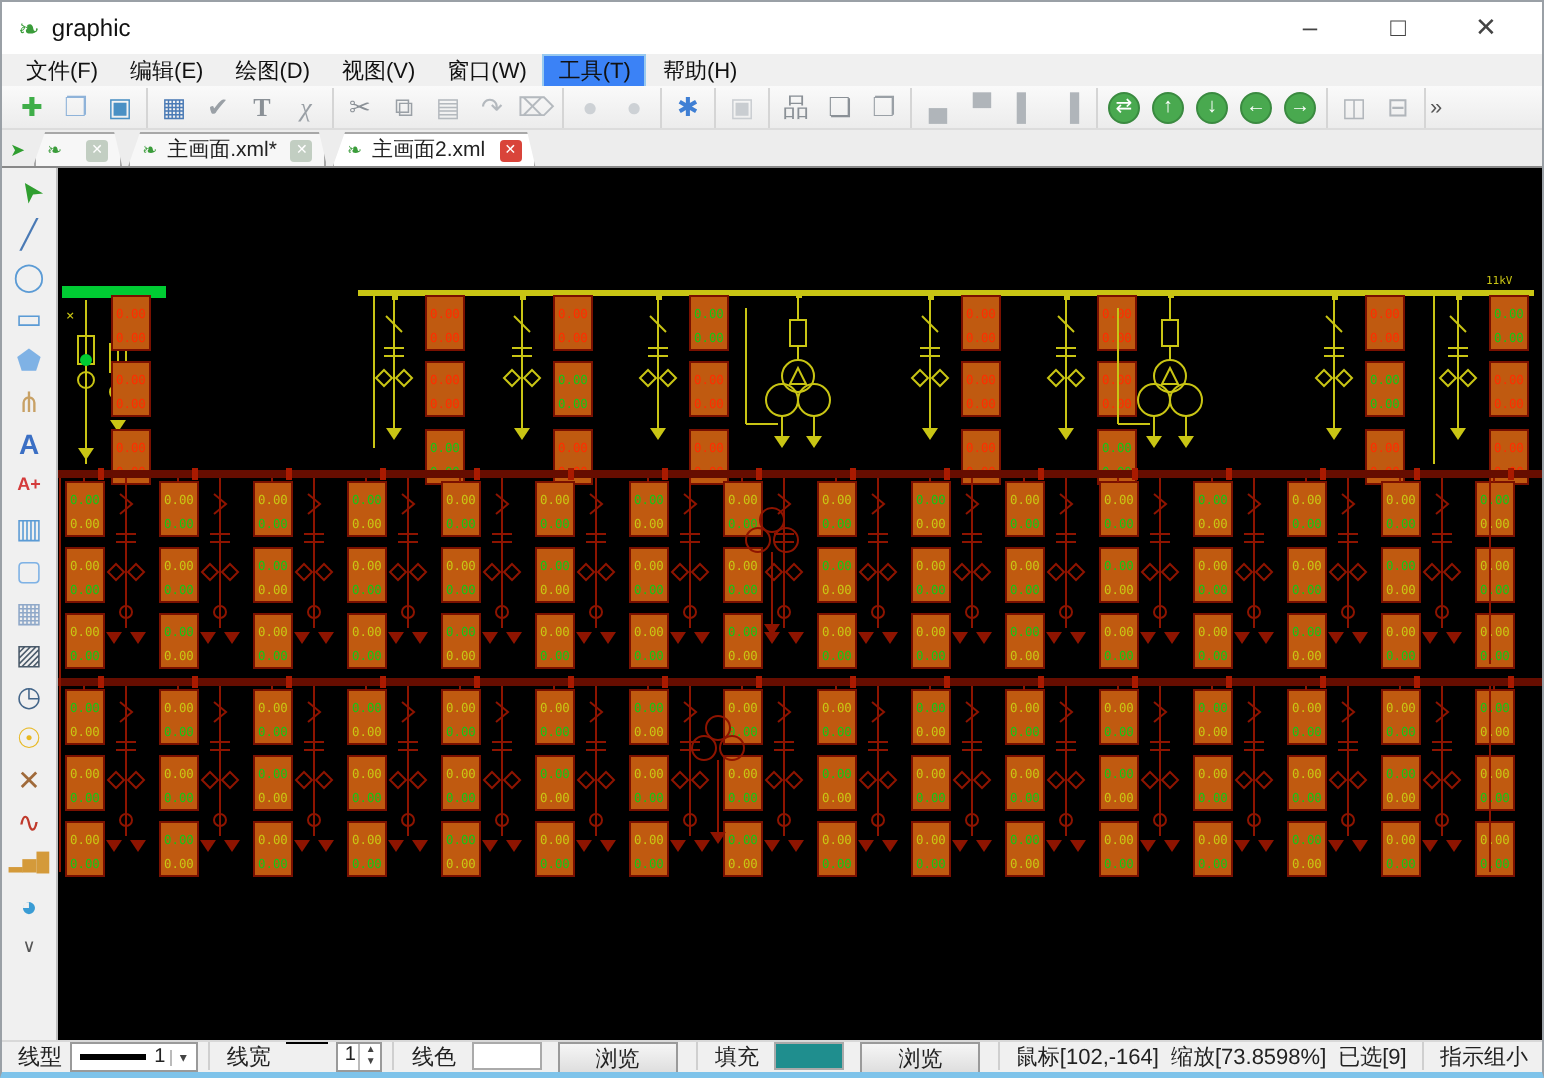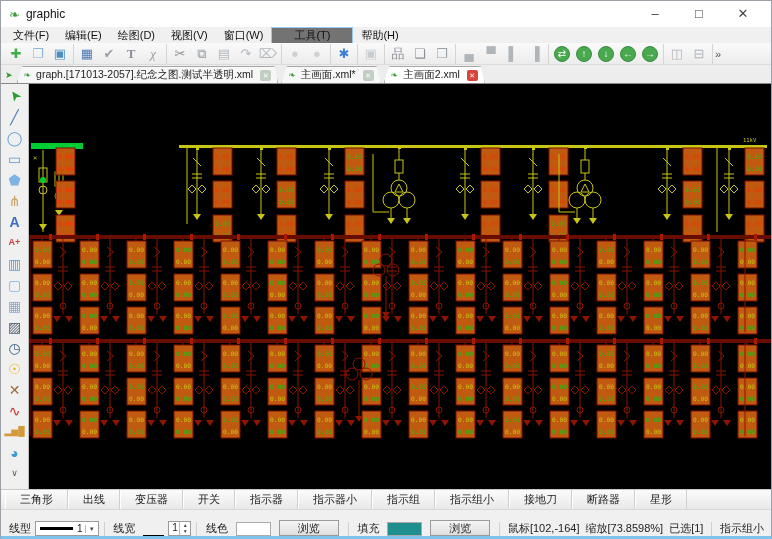--- a/index.html
+++ b/index.html
@@ -10,21 +10,21 @@
   
   .titlebar { height:26px; background:#ffffff; display:flex; align-items:center; padding:0 6px; flex:0 0 auto; }
   .app-icon { color:#3a9c3a; font-size:13px; margin:0 6px 0 2px; }
   .title-text { font-size:12px; color:#111; }
   .win-controls { margin-left:auto; display:flex; }
   .win-btn { width:44px; text-align:center; font-size:13px; color:#444; cursor:default; line-height:24px; }
 
   
   .menubar { height:16px; background:#f0f0f0; display:flex; align-items:center; padding-left:4px; font-size:11px; color:#111; flex:0 0 auto; }
   .menu-item { padding:1px 8px; }
-  .menu-item.active { background:#737373; border:1px solid #98c9ef; padding:0 22px; }
+  .menu-item.active { background:#3b82f6; border:1px solid #98c9ef; padding:0 7px; }
 
   
   .toolbar { height:22px; background:linear-gradient(#fafafa,#ececec); display:flex; align-items:center; padding-left:2px; flex:0 0 auto; border-bottom:1px solid #dcdcdc; }
   .tgroup { display:flex; align-items:center; padding:0 2px; border-right:1px solid #d5d5d5; height:20px; }
   .tbtn { width:22px; height:20px; display:flex; align-items:center; justify-content:center; }
   .tbtn span { font-size:13px; line-height:1; }
   .tbtn .serif { font-family:"Liberation Serif", serif; font-weight:bold; }
   .tbtn .ital { font-style:italic; font-family:"Liberation Serif", serif; }
   .tbtn .circle { width:16px; height:16px; border-radius:50%; background:#49a94f; border:1px solid #3a8a40;
                   color:#fff; font-size:10px; display:flex; align-items:center; justify-content:center; }
@@ -49,21 +49,21 @@
   .ptool span { font-size:14px; line-height:1; display:inline-block; }
   .canvas { flex:1; background:#000; position:relative; overflow:hidden; }
   .canvas svg { display:block; }
 
   
   .bottomtabs { height:20px; background:linear-gradient(#fbfbfb,#e9e9e9); border-top:1px solid #c8c8c8;
                 display:flex; align-items:stretch; font-size:11px; color:#222; flex:0 0 auto; padding-left:4px; }
   .btab { padding:0 14px; display:flex; align-items:center; border-right:1px solid #cfcfcf; border-left:1px solid #fff; }
 
   
-  .statusbar { height:27px; background:#f0f0f0; border-top:1px solid #d8d8d8; display:flex; align-items:flex-end;
+  .statusbar { height:16px; background:#f0f0f0; border-top:1px solid #d8d8d8; display:flex; align-items:flex-start;
                font-size:11px; color:#222; padding:0 4px; flex:0 0 auto; white-space:nowrap; }
   .st-label { margin:0 4px; }
   .combo { width:96px; height:15px; background:#fff; border:1px solid #9a9a9a; display:flex; align-items:center; }
   .combo .sample { flex:1; height:3px; background:#000; margin:0 4px; }
   .combo .num { font-size:10px; margin-right:2px; }
   .combo .arrow { width:13px; border-left:1px solid #bbb; font-size:7px; text-align:center; color:#444; }
   .wline { width:32px; height:1px; background:#000; margin:0 4px; }
   .spin { width:34px; height:15px; background:#fff; border:1px solid #9a9a9a; display:flex; }
   .spin .num { flex:1; font-size:10px; padding-left:3px; }
   .spin .arrows { width:11px; border-left:1px solid #bbb; display:flex; flex-direction:column; font-size:5px; color:#444; text-align:center; line-height:6px; }
@@ -209,21 +209,20 @@
           <span style="color: rgb(176, 181, 186);">⊟</span>
         </div>
       </div>
       <span class="overflow-chevron">»</span>
     </div>
 
   <div class="tabrow" id="tabrow">
       <span class="tabnav">➤</span>
       <div class="tab">
         <span class="leaf">❧</span>
-        <span class="tab-label">graph.[171013-2057].纪念之图.测试半透明.xml</span>
         <span class="close">✕</span>
       </div>
       <div class="tab">
         <span class="leaf">❧</span>
         <span class="tab-label">主画面.xml*</span>
         <span class="close">✕</span>
       </div>
       <div class="tab active">
         <span class="leaf">❧</span>
         <span class="tab-label">主画面2.xml</span>
@@ -1098,33 +1097,20 @@
           <circle cx="330" cy="280" r="6" fill="none" stroke="#8e1400"></circle>
           <circle cx="323" cy="290" r="6" fill="none" stroke="#8e1400"></circle>
           <circle cx="337" cy="290" r="6" fill="none" stroke="#8e1400"></circle>
           <line x1="330" y1="296" x2="330" y2="332" stroke="#8e1400" stroke-width="1"></line>
           <polygon points="326,332 334,332 330,338" fill="#8e1400"></polygon>
           <line x1="716" y1="259" x2="716" y2="352" stroke="#8e1400" stroke-width="1"></line>
         </svg>
       </div>
   </div>
 
-  <div class="bottomtabs" id="bottomtabs">
-      <div class="btab">三角形</div>
-      <div class="btab">出线</div>
-      <div class="btab">变压器</div>
-      <div class="btab">开关</div>
-      <div class="btab">指示器</div>
-      <div class="btab">指示器小</div>
-      <div class="btab">指示组</div>
-      <div class="btab">指示组小</div>
-      <div class="btab">接地刀</div>
-      <div class="btab">断路器</div>
-      <div class="btab">星形</div>
-    </div>
 
   <div class="statusbar">
     <span class="st-label">线型</span>
     <div class="combo">
       <span class="sample"></span>
       <span class="num">1</span>
       <span class="arrow">▾</span>
     </div>
     <span class="st-sep"></span>
     <span class="st-label">线宽</span>
@@ -1137,17 +1123,17 @@
     <span class="st-label">线色</span>
     <span class="swatch" id="line-swatch" style="background: rgb(255, 255, 255);"></span>
     <span class="browse-btn">浏览</span>
     <span class="st-sep"></span>
     <span class="st-label">填充</span>
     <span class="swatch" id="fill-swatch" style="background: rgb(31, 142, 142);"></span>
     <span class="browse-btn">浏览</span>
     <span class="st-sep"></span>
     <span class="st-text">鼠标[102,-164]</span>
     <span class="st-text">缩放[73.8598%]</span>
-    <span class="st-text">已选[1]</span>
+    <span class="st-text">已选[9]</span>
     <span class="st-sep"></span>
     <span class="st-text">指示组小</span>
   </div>
 </div>
 
 </body></html>

